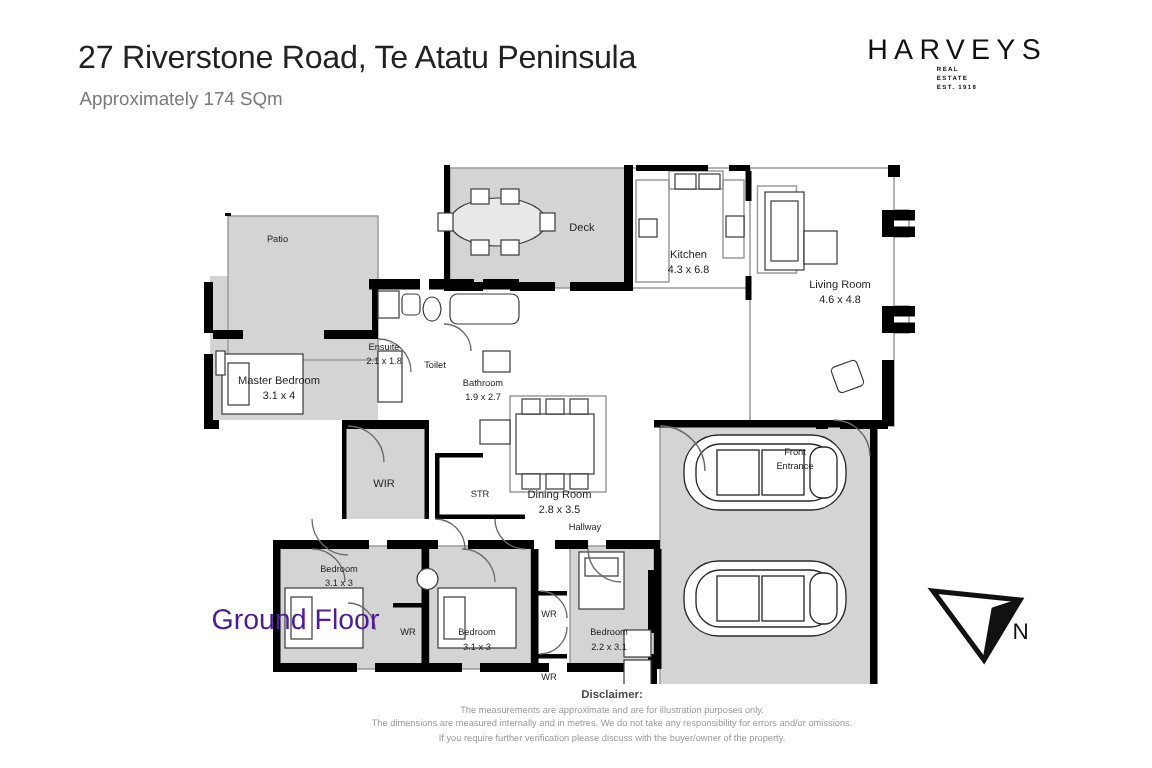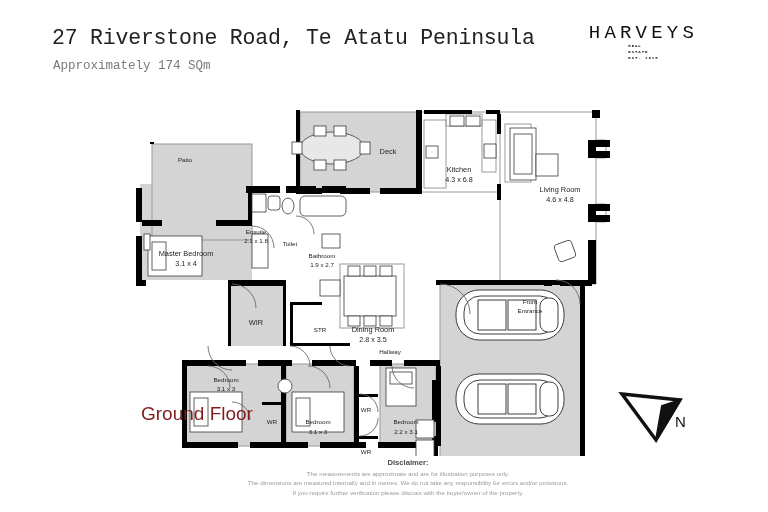--- a/index.html
+++ b/index.html
@@ -13,21 +13,21 @@
     position: relative;
     overflow: hidden;
     font-family: "Liberation Sans", sans-serif;
     color: #1a1a1a;
   }
 
   
   #header {
     position: absolute;
     left: 0; top: 0;
-    width: 736px; height: 86px; font-family: Liberation Mono, monospace;
+    width: 736px; height: 86px;
   }
   #title {
     position: absolute;
     left: 52px; top: 26px;
     font-size: 21.5px;
     font-weight: 400;
     letter-spacing: -0.2px;
     color: #222222;
     white-space: nowrap;
   }
@@ -97,21 +97,21 @@
     fill: #1d1d1d;
     text-anchor: middle;
     dominant-baseline: middle;
   }
 
   
   #floor-caption {
     position: absolute;
     left: 141px; top: 403px;
     font-size: 19px;
-    color: #7f1d1d;
+    color: #4c1d95;
     white-space: nowrap;
   }
 
   
   #compass {
     position: absolute;
     left: 618px; top: 384px;
     width: 80px; height: 62px;
   }
   #compass-n {

